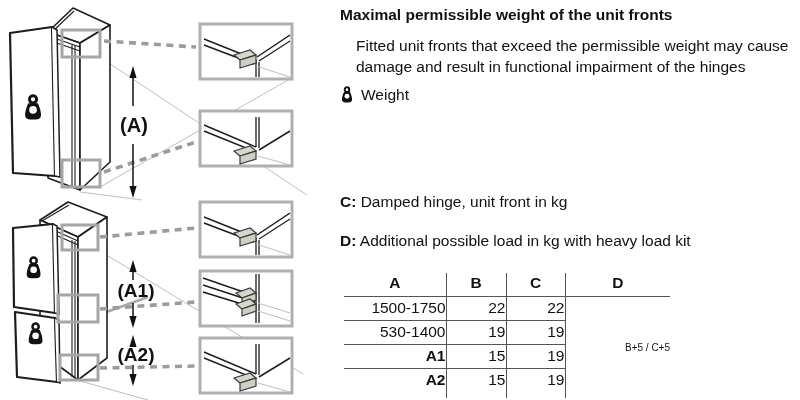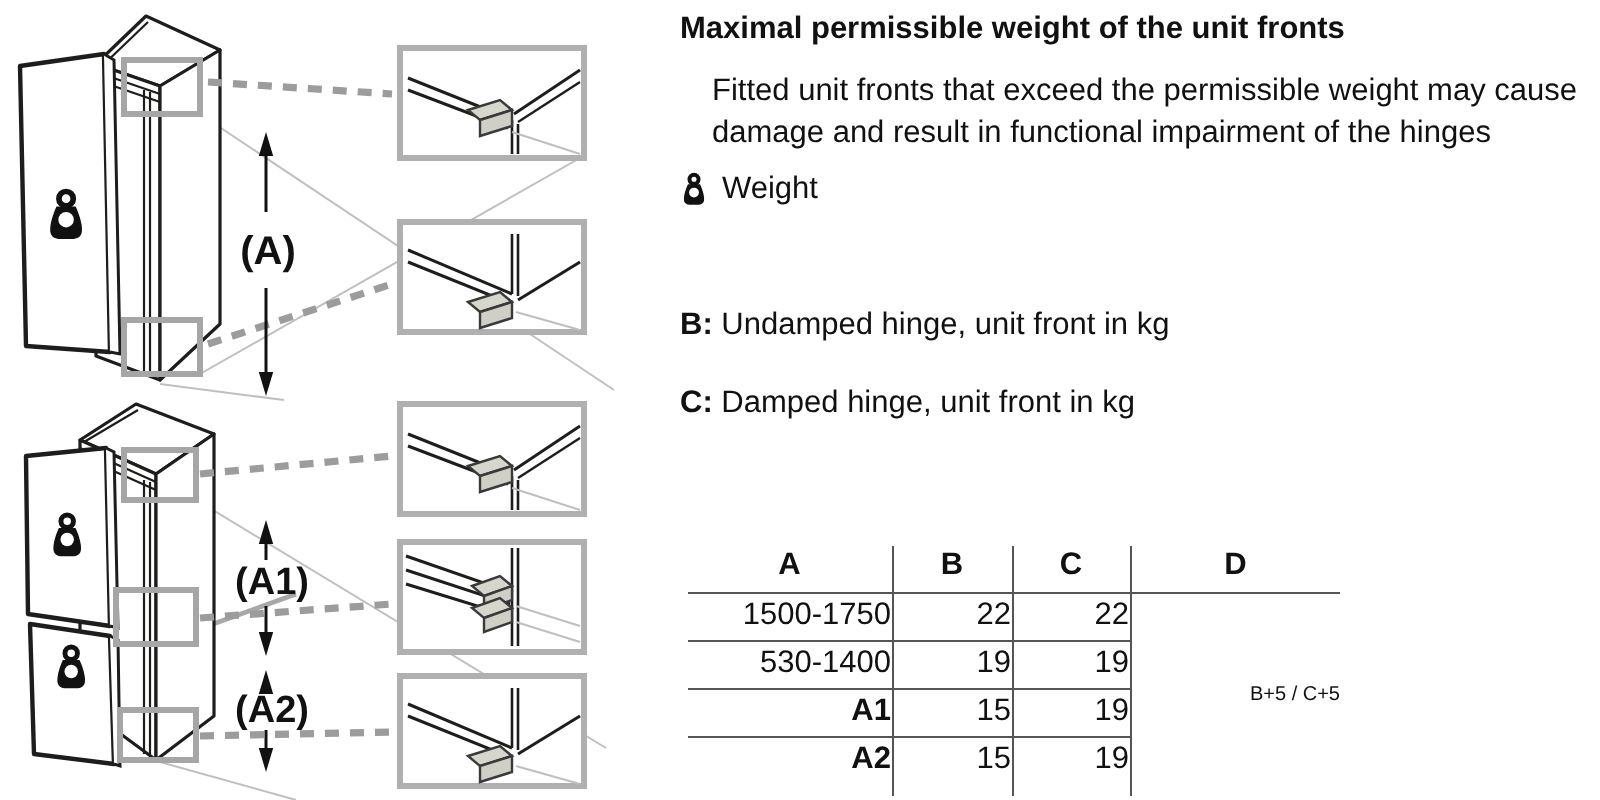--- a/index.html
+++ b/index.html
@@ -203,27 +203,27 @@
 
   <div class="legend-row weight-row">
     <svg width="14" height="18" viewBox="0 0 24 30">
       <circle cx="12" cy="5.8" r="3.9" fill="none" stroke="#111" stroke-width="3.4"></circle>
       <path d="M6.8,10 C5.2,13.5 3,19.5 3.4,23.6 C3.7,26.4 5.8,27.7 9,27.7 L15,27.7 C18.2,27.7 20.3,26.4 20.6,23.6 C21,19.5 18.8,13.5 17.2,10 Z" fill="#111"></path>
       <circle cx="12" cy="17.2" r="4.2" fill="#fff"></circle>
     </svg>
     <span>Weight</span>
   </div>
 
-  <div class="legend-row row-b">
-    <span class="k">B:</span>
-    <span>Undamped hinge, unit front in kg</span>
-  </div>
   <div class="legend-row row-c">
     <span class="k">C:</span>
     <span>Damped hinge, unit front in kg</span>
+  </div>
+  <div class="legend-row row-d">
+    <span class="k">D:</span>
+    <span>Additional possible load in kg with heavy load kit</span>
   </div>
 
   <table class="spec-table">
     <colgroup>
       <col style="width:102px">
         <col style="width:60px">
         <col style="width:59px">
         <col style="width:105px">
     </colgroup>
     <tbody>

